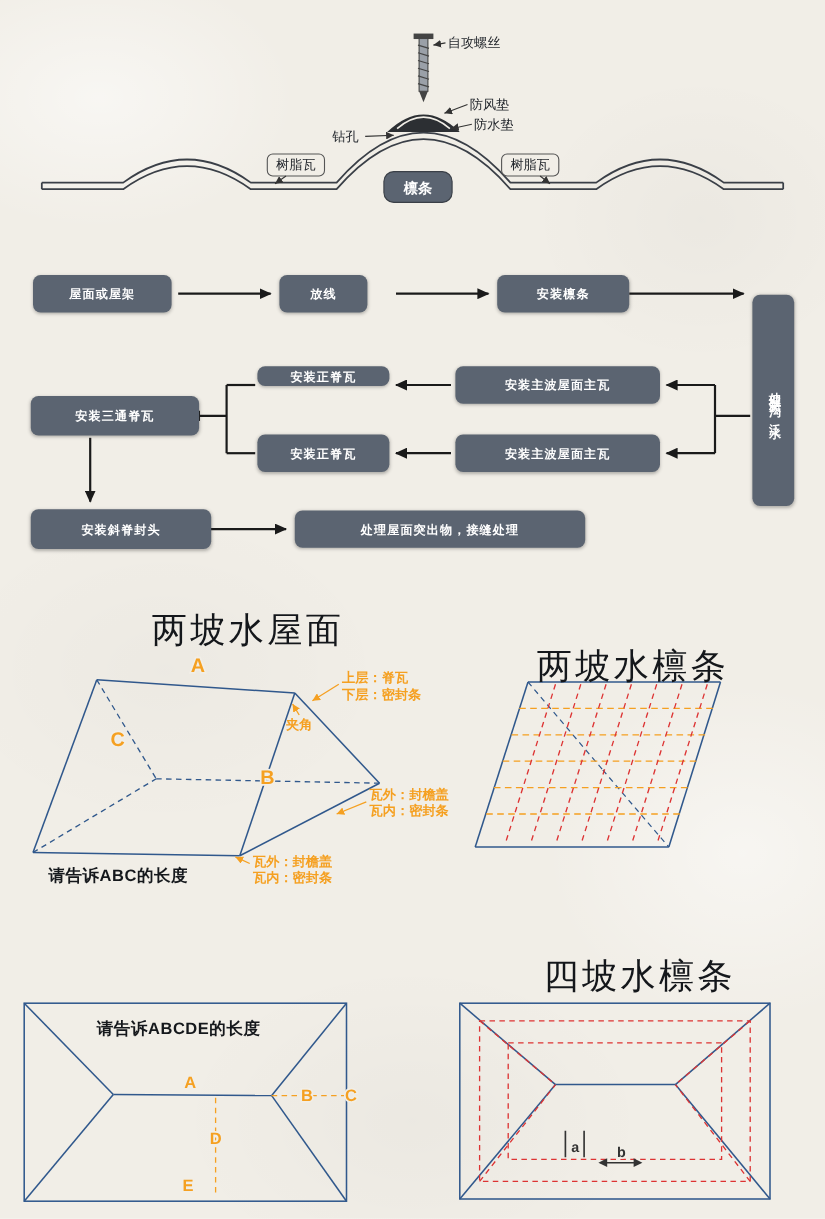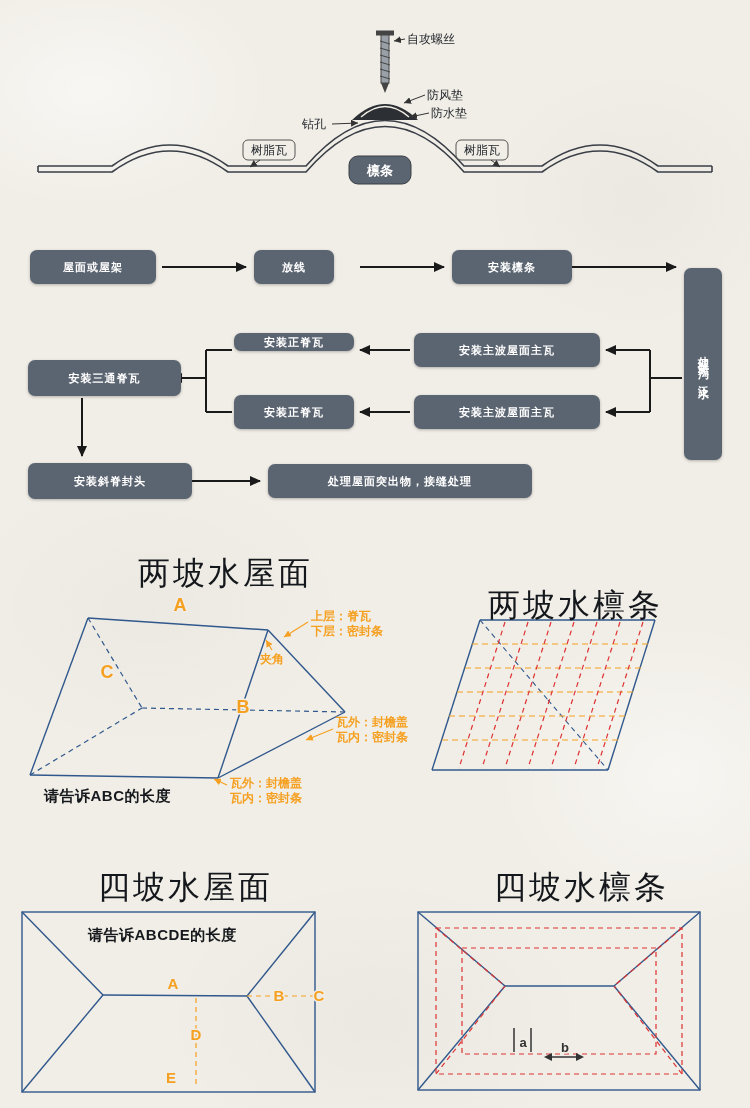--- a/index.html
+++ b/index.html
@@ -249,16 +249,15 @@
   <div class="fbox" style="left:234px;top:333px;width:120px;height:18px;">安装正脊瓦</div>
   <div class="fbox" style="left:414px;top:333px;width:186px;height:34px;">安装主波屋面主瓦</div>
   <div class="fbox" style="left:28px;top:360px;width:153px;height:36px;">安装三通脊瓦</div>
   <div class="fbox" style="left:234px;top:395px;width:120px;height:34px;">安装正脊瓦</div>
   <div class="fbox" style="left:414px;top:395px;width:186px;height:34px;">安装主波屋面主瓦</div>
   <div class="fbox" style="left:28px;top:463px;width:164px;height:36px;">安装斜脊封头</div>
   <div class="fbox" style="left:268px;top:464px;width:264px;height:34px;">处理屋面突出物，接缝处理</div>
 
   <div class="title" style="left:138px;top:552px;">两坡水屋面</div>
   <div class="title" style="left:488px;top:584px;">两坡水檩条</div>
-  <div class="title" style="left:98px;top:866px;">四坡水屋面</div>
   <div class="title" style="left:494px;top:866px;">四坡水檩条</div>
 
 </div>
 
 </body></html>

